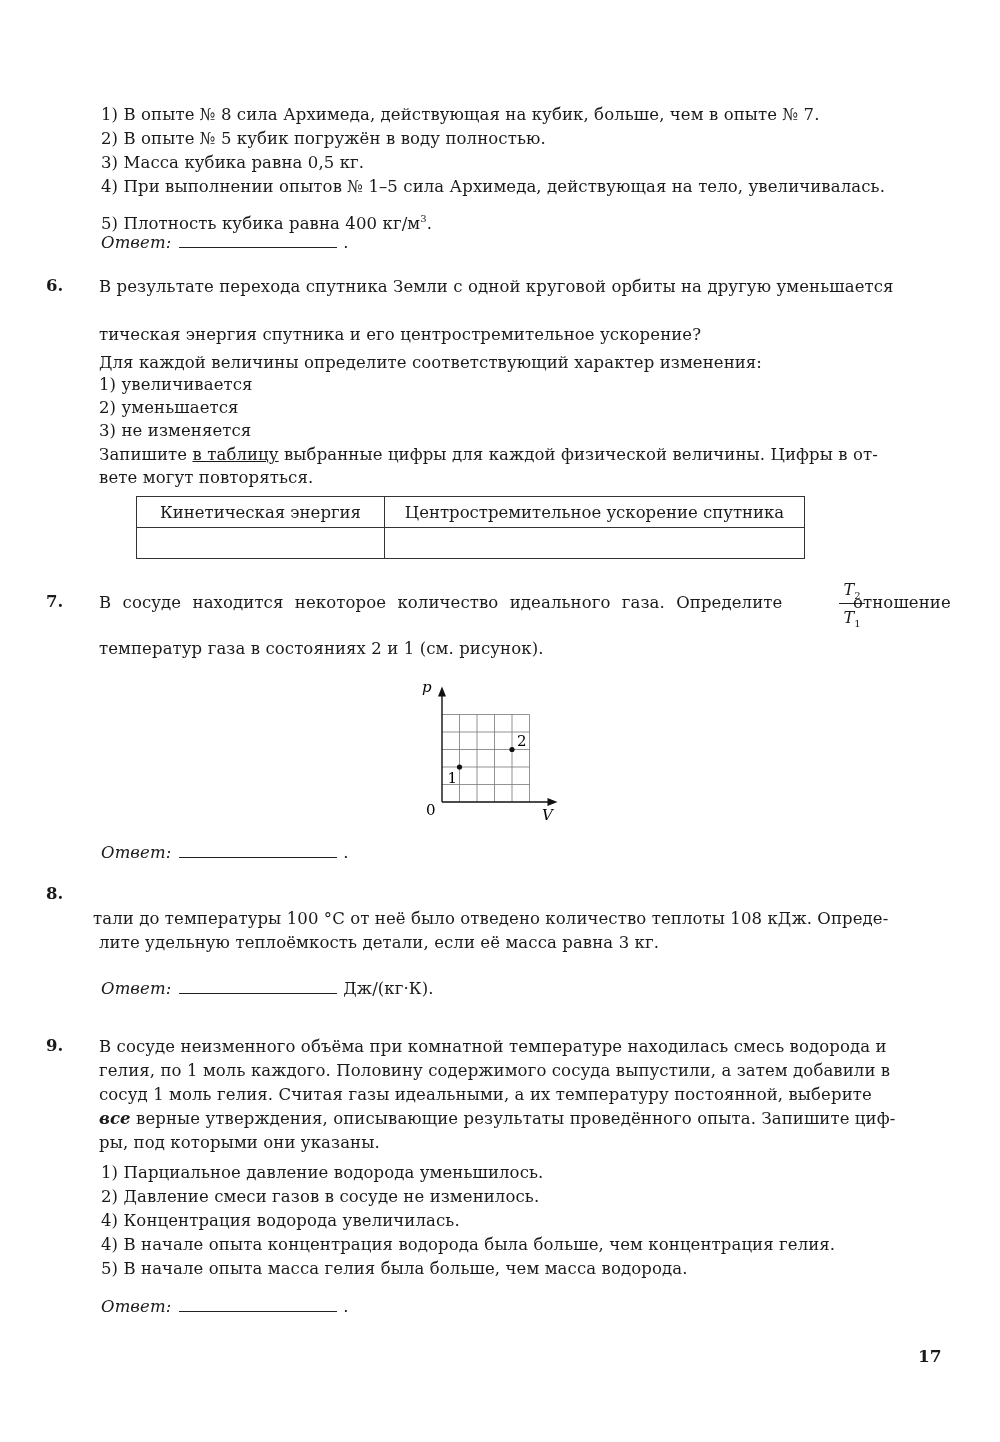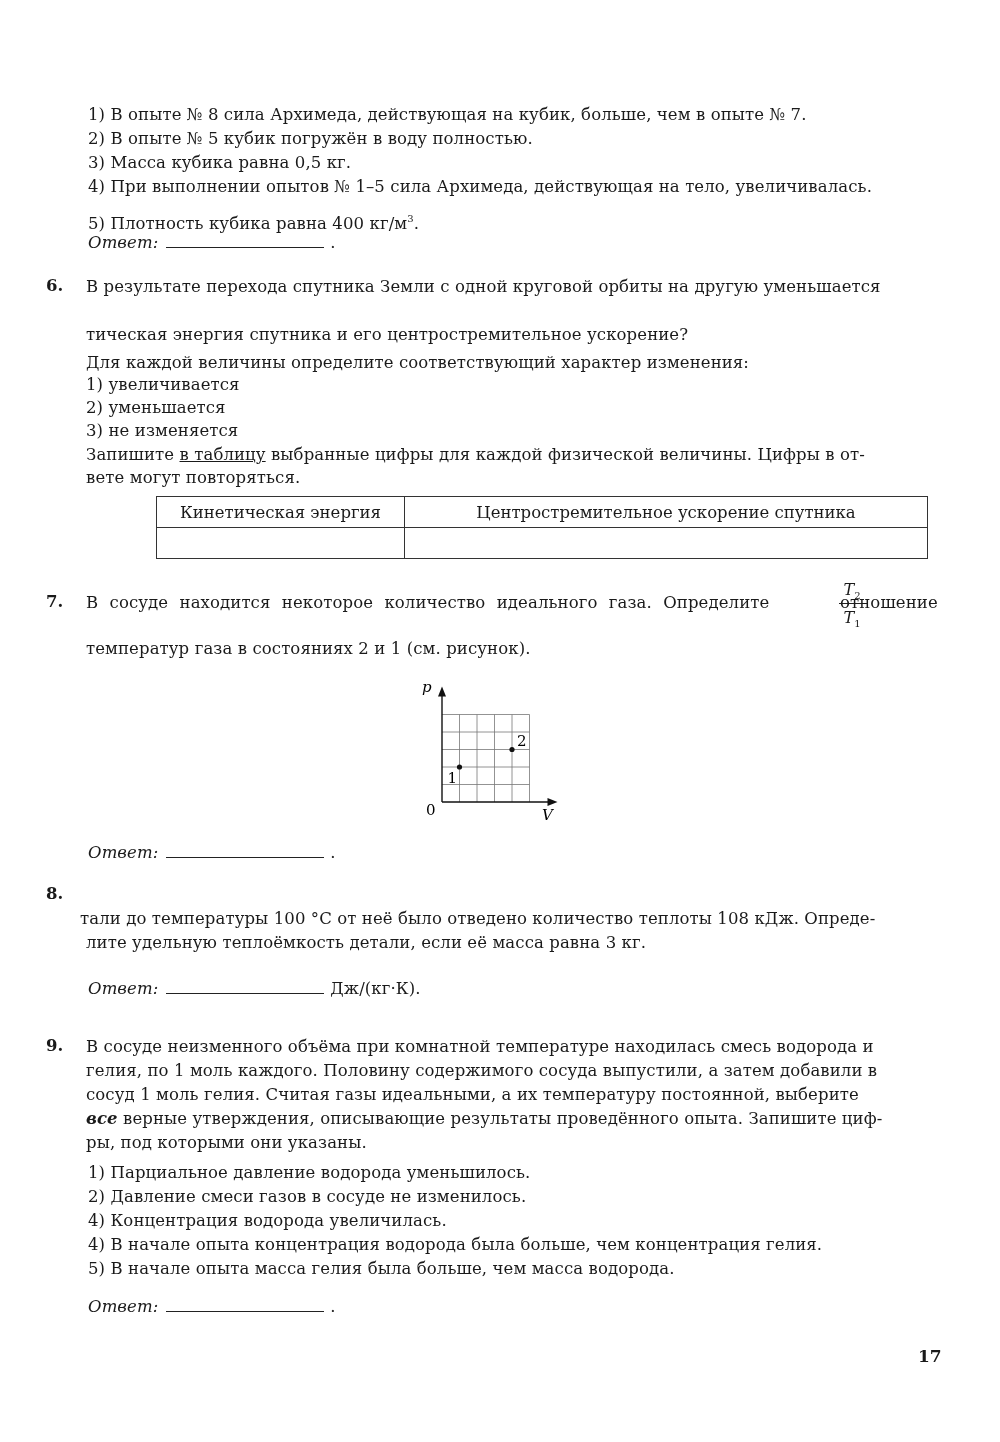--- a/index.html
+++ b/index.html
@@ -2,26 +2,26 @@
 <html><head>
 <meta charset="utf-8">
 <style>
   html, body { margin: 0; padding: 0; background: #ffffff; }
   body {
     width: 1000px; height: 1442px; position: relative; overflow: hidden;
     font-family: "DejaVu Serif", "Liberation Serif", serif;
     color: #1a1a1a;
   }
   .page { position: absolute; left: 0; top: 0; width: 1000px; height: 1442px; }
-  .line { position: absolute; font-size: 16.5px; line-height: 22px; white-space: nowrap; letter-spacing: 0.1px; }
+  .line { position: absolute; font-size: 16.5px; line-height: 22px; white-space: nowrap; letter-spacing: 0.1px; margin-left: 13px; }
   .num { font-weight: bold; position: absolute; left: 46px; font-size: 16.5px; }
   .ital { font-style: italic; }
   .blank { display: inline-block; width: 158px; border-bottom: 1px solid #222; height: 14px; vertical-align: baseline; margin-left: 8px; margin-right: 6px; }
   .u { text-decoration: underline; }
-  table.ans { position: absolute; left: 156px; top: 496px; width: 772px; border-collapse: collapse; border-radius: 30px; }
+  table.ans { position: absolute; left: 136px; top: 496px; width: 669px; border-collapse: collapse; border-radius: 30px; }
   table.ans td { border: 1px solid #333; font-size: 16.5px; height: 30px; padding: 0 16px; text-align: center; }
   table.ans td.c1 { width: 215px; }
   .frac { position: absolute; left: 801px; top: 580px; width: 26px; text-align: center; font-style: italic; font-size: 16px; margin-left: 38px; }
   .frac .top { border-bottom: 1px solid #222; padding-bottom: 2px; }
   .frac .bot { padding-top: 4px; }
   .frac sub { font-size: 10px; font-style: normal; }
   .pageno { position: absolute; left: 918px; top: 1346px; font-weight: bold; font-size: 17px; text-align: right; }
   svg text { font-family: "DejaVu Serif", "Liberation Serif", serif; }
 </style>
 </head>

